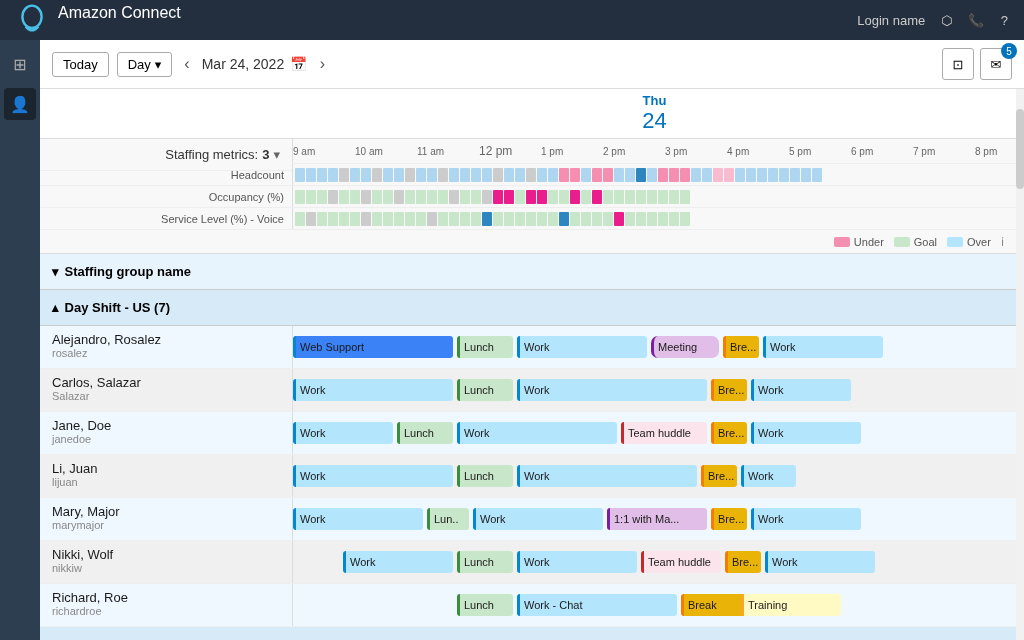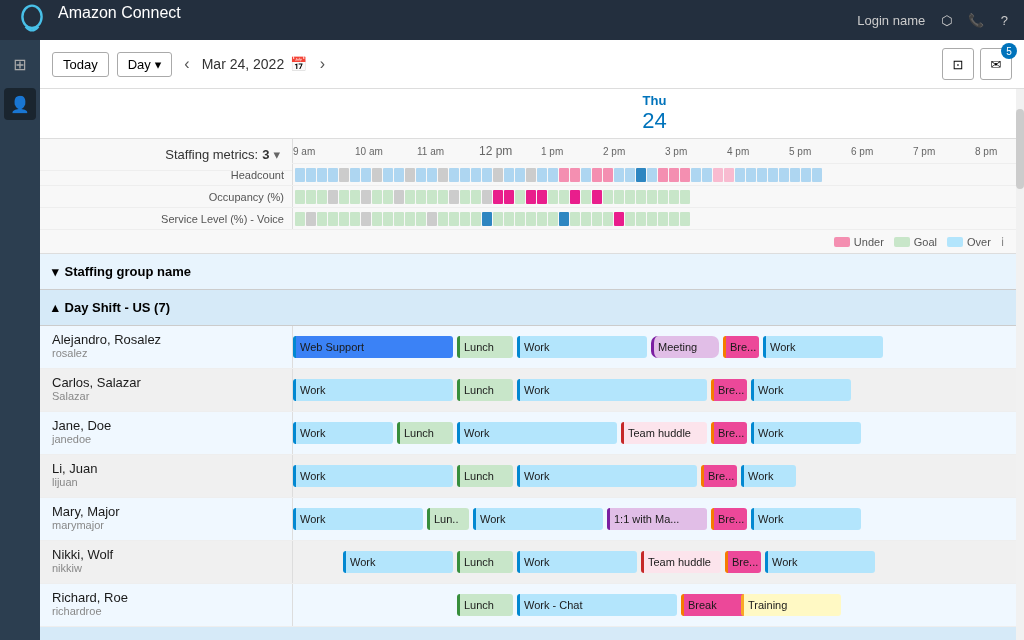--- a/index.html
+++ b/index.html
@@ -146,21 +146,21 @@
       display: flex;
       align-items: center;
       padding: 0 4px;
       font-size: 11px;
       color: #1a1a1a;
       overflow: hidden;
       white-space: nowrap;
     }
     .bar-work { background: #b3e5fc; border-left: 3px solid #0288d1; }
     .bar-lunch { background: #c8e6c9; border-left: 3px solid #388e3c; }
-    .bar-break { background: #ec4899; border-left: 3px solid #f57c00; }
+    .bar-break { background: #eab308; border-left: 3px solid #f57c00; }
     .bar-meeting { background: #e1bee7; border-left: 3px solid #7b1fa2; }
     .bar-training { background: #fff9c4; border-left: 3px solid #f9a825; }
     .bar-team-huddle { background: #fce4ec; border-left: 3px solid #c62828; }
     .bar-web-support { background: #3b82f6; border-left: 3px solid #0288d1; }
     .bar-phone { background: #b3e5fc; border-left: 3px solid #0288d1; }
     .bar-chat { background: #b3e5fc; border-left: 3px solid #0288d1; }
     .bar-1on1 { background: #e1bee7; border-left: 3px solid #7b1fa2; }
     .legend-item { display: flex; align-items: center; gap: 4px; }
 
     

